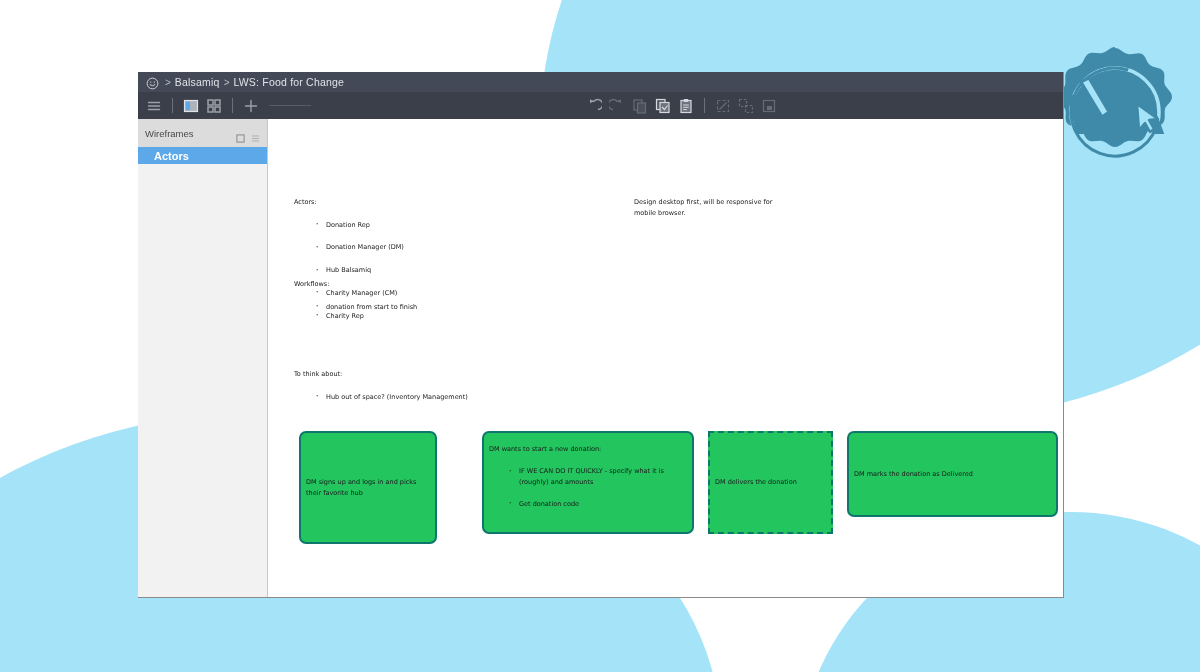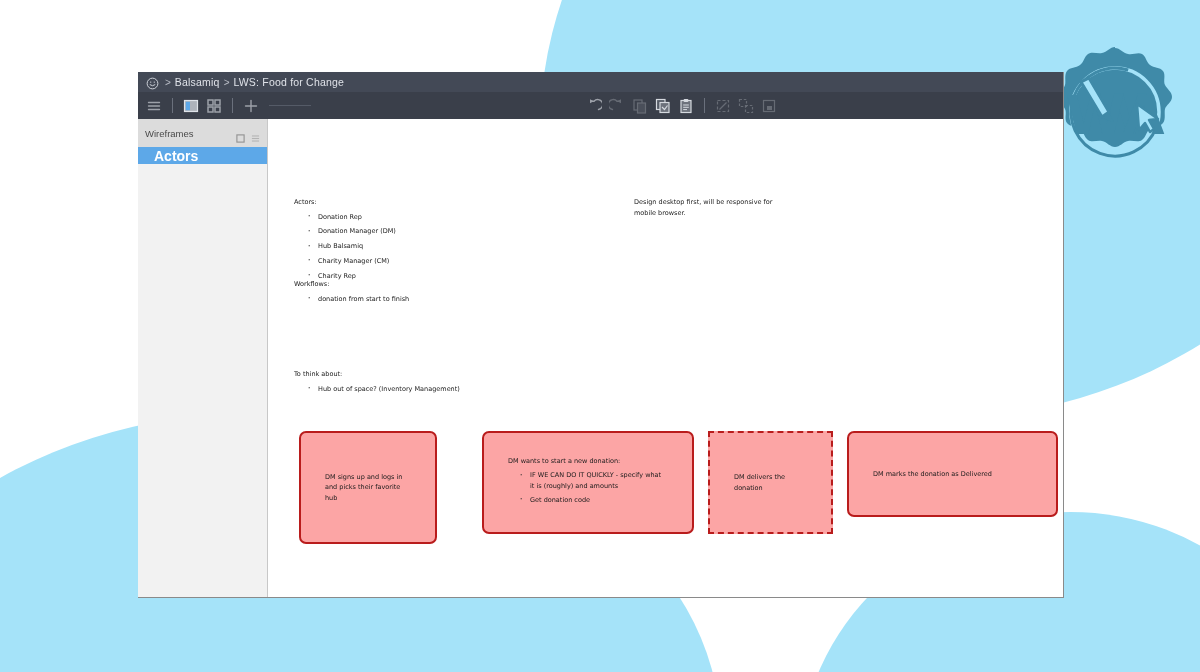--- a/index.html
+++ b/index.html
@@ -113,49 +113,49 @@
     padding: 0 7px;
     justify-content: space-between;
   }
   #sidebar-title { font-size: 9.5px; color: #4a4a4a; }
   .sb-head-icons { display: flex; align-items: center; gap: 6px; }
   .sb-ico { width: 9px; height: 9px; opacity: .62; }
   .sidebar-item {
     height: 17px;
     display: flex; align-items: center;
     padding-left: 16px;
-    font-size: 14px;
+    font-size: 11px;
     color: #3a3a3a;
   }
   .sidebar-item.selected { background: #5da8e8; color: #ffffff; font-weight: bold; }
 
   
   #canvas { flex: 1 1 auto; background: #ffffff; position: relative; overflow: hidden; }
 
   
   .wf { font-family: "DejaVu Sans", sans-serif; color: #1b1b1b; }
   .note-block { position: absolute; font-size: 6.5px; line-height: 1.65; }
   .note-head { margin: 0 0 1px 0; }
   ul.bl { list-style: none; margin: 0; padding: 0 0 0 10px; }
-  ul.bl li { position: relative; padding-left: 10px; margin: 4px; }
+  ul.bl li { position: relative; padding-left: 10px; margin: 12px; }
   ul.bl li::before {
     content: "·"; position: absolute; left: 0; top: -0.5px;
     font-weight: bold; color: #2b2b2b;
   }
   .spacer-li { height: 7px; list-style: none; }
   .spacer-li::before { content: "" !important; }
 
   
   .story-box {
     position: absolute;
-    background: #fca5a5;
-    border: 2px solid #b91c1c;
+    background: #22c55e;
+    border: 2px solid #0f766e;
     border-radius: 7px;
     display: flex; align-items: center;
-    padding: 0 24px;
+    padding: 0 5px;
   }
   .story-box.dashed {
     border-style: dashed;
     border-radius: 0;
     border-width: 2px;
   }
   .story-text { font-size: 6.5px; line-height: 1.6; }
   .story-text ul.bl { padding-left: 8px; margin-top: 1px; }
 </style>
 </head>

